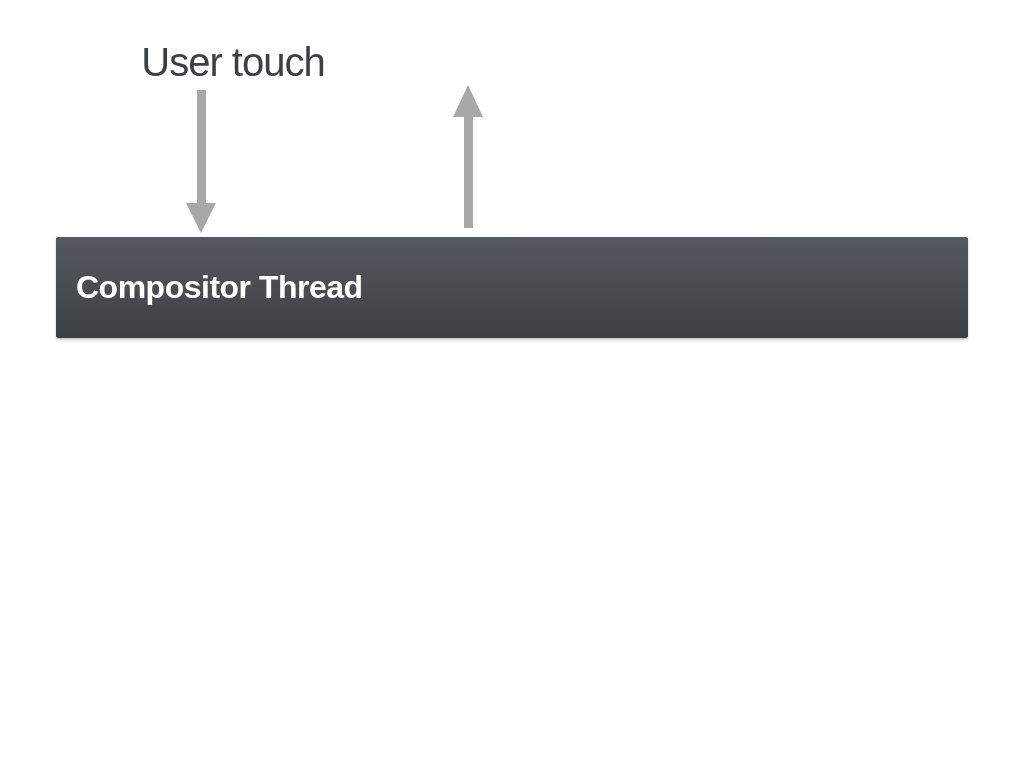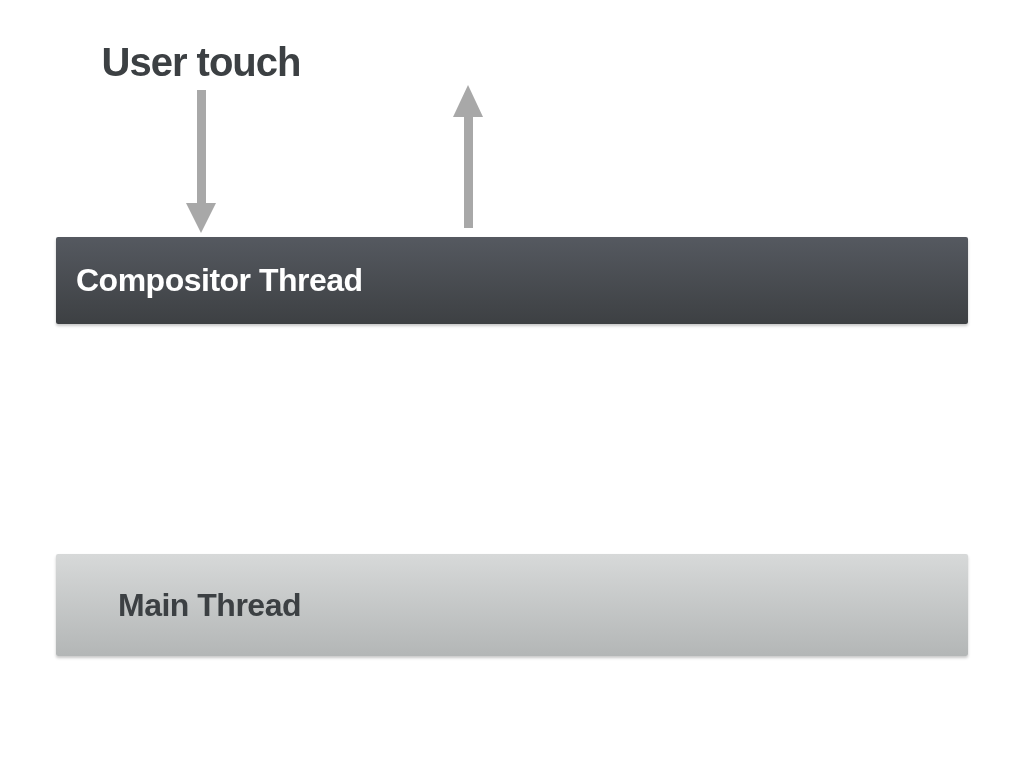--- a/index.html
+++ b/index.html
@@ -13,24 +13,25 @@
     width: 1024px;
     height: 768px;
     background: var(--background, #ffffff);
     overflow: hidden;
   }
   .event-label {
     position: absolute;
     top: 40px;
     transform: translateX(-50%);
     font-size: 40px;
-    font-weight: bold;
+    font-weight: normal;
     letter-spacing: -1px;
     color: var(--label-text, #3c4043);
     white-space: nowrap;
+    margin-left: 32px;
   }
   .label-user-touch { left: 201px; }
   .label-commit-gpu { left: 468px; }
 
   .arrow { position: absolute; }
   .arrow .shaft {
     position: absolute;
     width: 9px;
     background: var(--arrow, #a8a8a8);
   }
@@ -72,21 +73,21 @@
     box-shadow: 0 2px 3px rgba(0,0,0,0.22);
   }
   .bar-label {
     font-size: 32px;
     font-weight: bold;
     letter-spacing: -0.5px;
     white-space: nowrap;
   }
   .bar-compositor {
     top: 237px;
-    height: 87px;
+    height: 101px;
     background: linear-gradient(to bottom,
       var(--compositor-top, #555960),
       var(--compositor-bottom, #3d4043));
     color: var(--compositor-text, #ffffff);
     padding-left: 20px;
   }
   .bar-main {
     top: 554px;
     height: 102px;
     background: linear-gradient(to bottom,
@@ -110,17 +111,14 @@
 
   <div class="arrow arrow-up">
     <div class="head"></div>
     <div class="shaft"></div>
   </div>
 
   <div class="bar bar-compositor">
     <span class="bar-label">Compositor Thread</span>
   </div>
 
-  <div class="bar bar-main">
-    <span class="bar-label">Main Thread</span>
-  </div>
 
 </div>
 
 </body></html>

